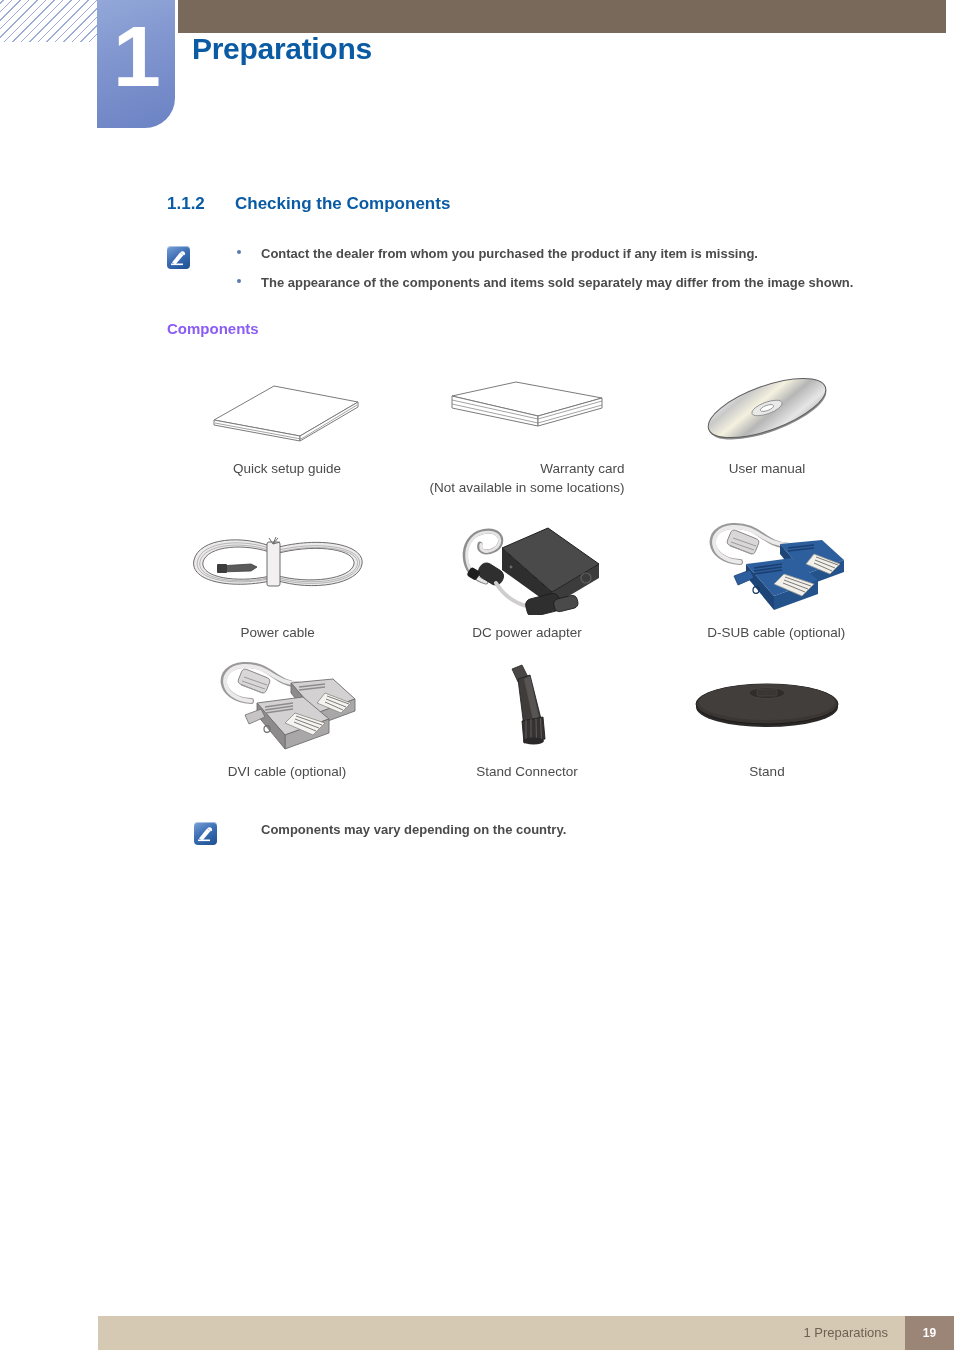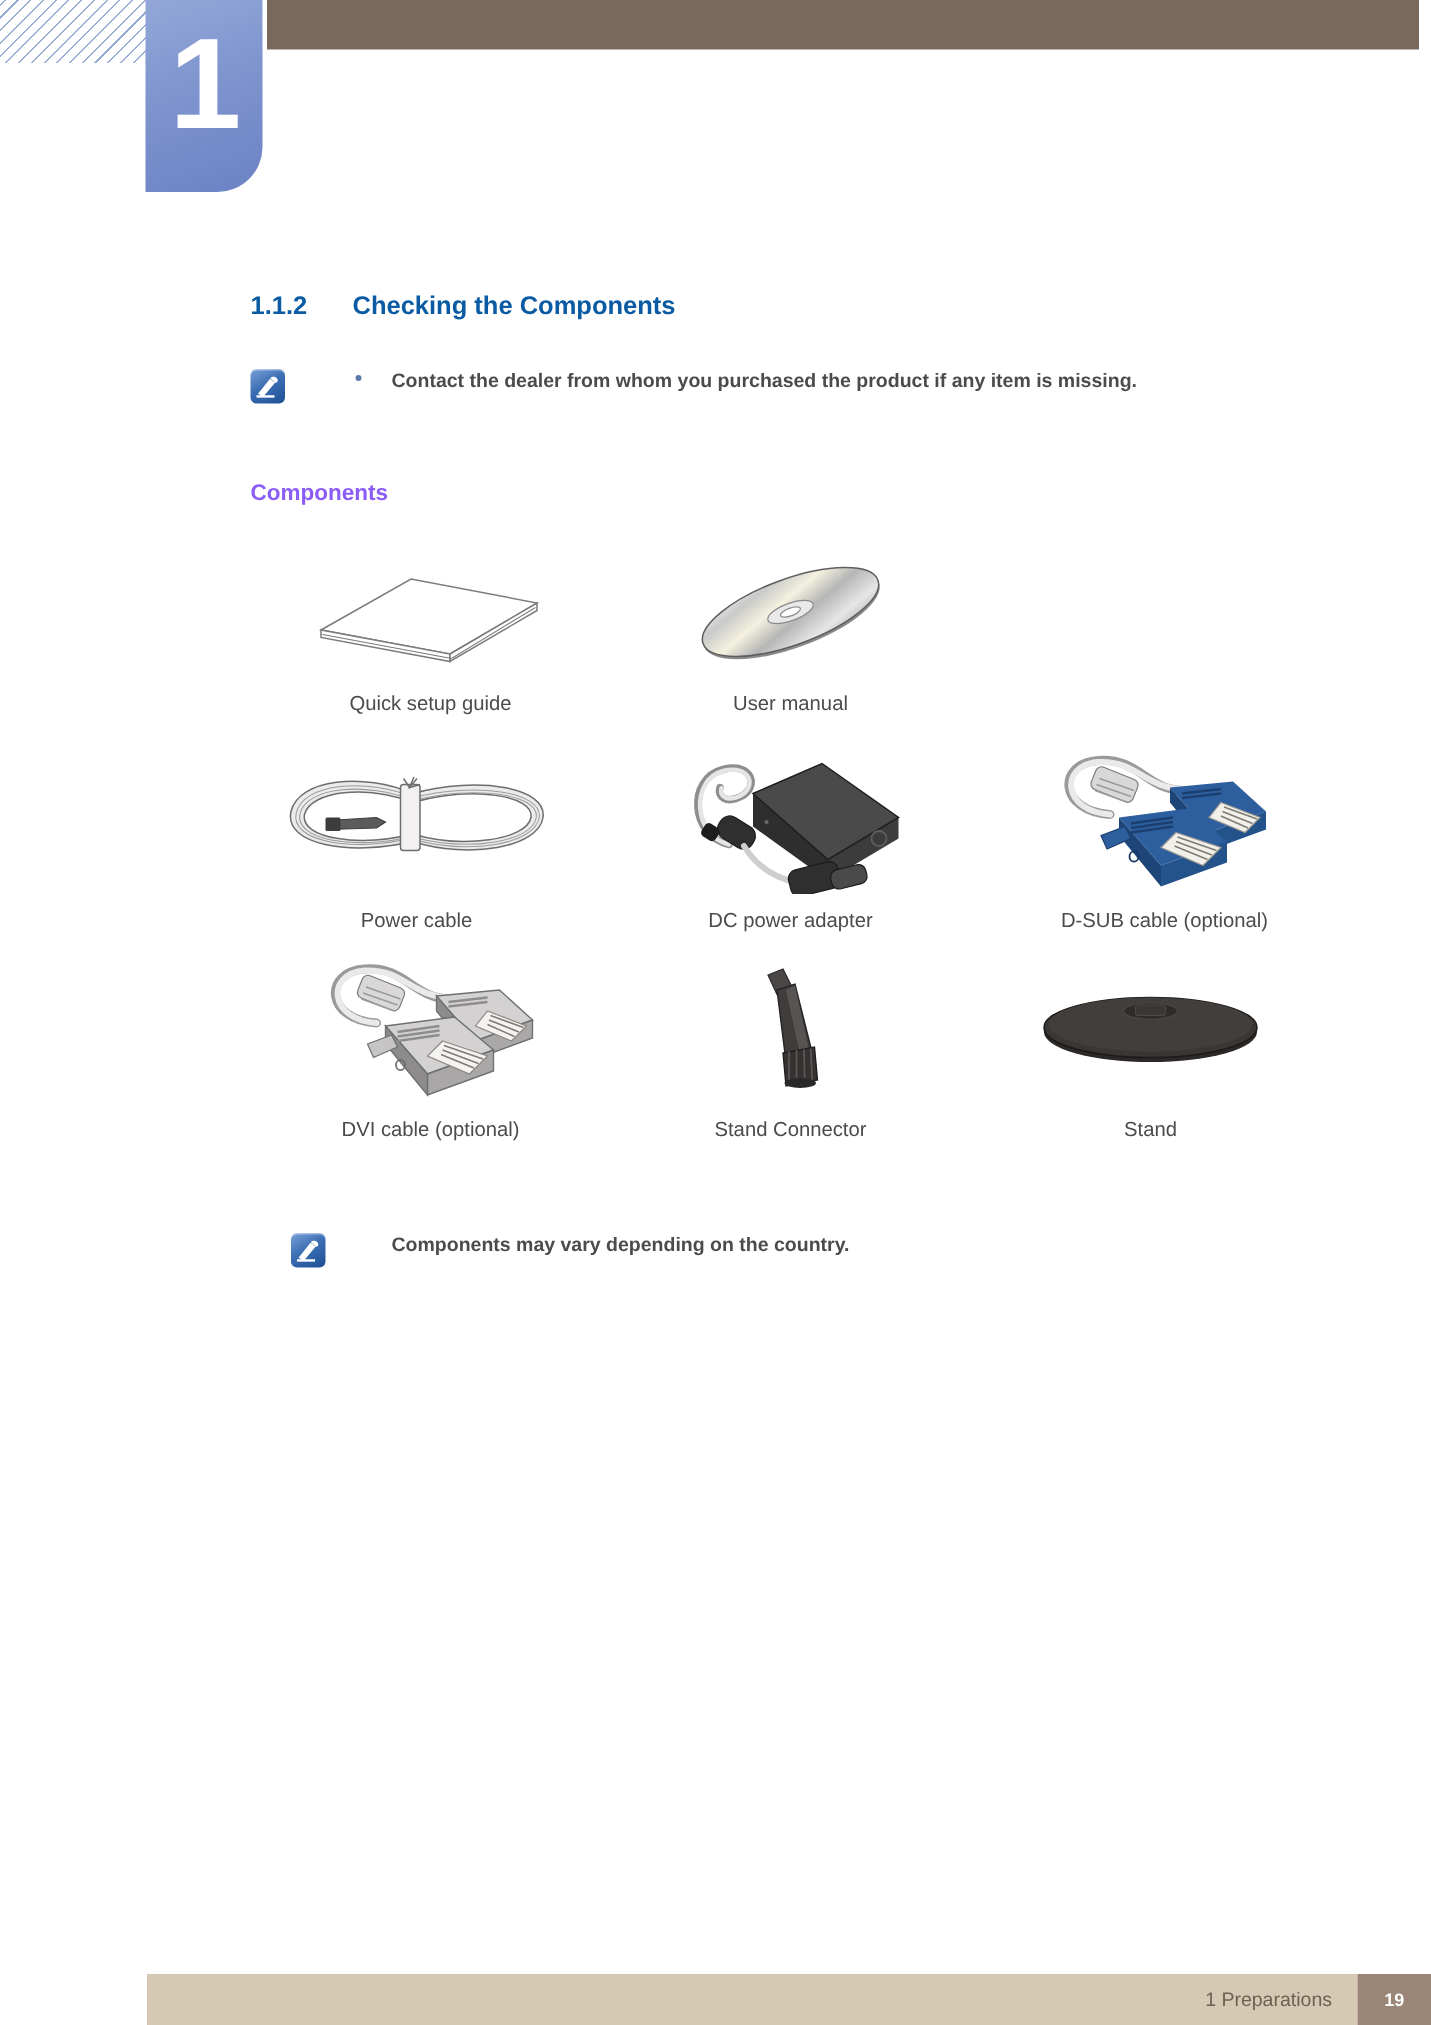--- a/index.html
+++ b/index.html
@@ -219,20 +219,21 @@
     justify-content: center;
   }
 </style>
 </head>
 <body>
 
 <div class="page-header">
   <div class="hatch-block"></div>
   <div class="brown-bar"></div>
   <div class="chapter-badge">1</div>
+  <div class="chapter-title">Preparations</div>
 </div>
 
 <div class="content">
 
   <div class="section-heading">
     <span class="num">1.1.2</span><span>Checking the Components</span>
   </div>
 
   <div class="note" style="left:167px; top:96px;">
     <div class="note-icon">
@@ -240,20 +241,24 @@
         <path d="M5 16.5 L13 6.5 L16.5 9 L8.5 18.5 Z" fill="#ffffff"></path>
         <path d="M13.2 6.2 C14.6 4.6 16.6 5 17.6 6.2 C18.6 7.4 18.2 9.2 16.8 9.2 L16.5 9 Z" fill="#ffffff"></path>
         <rect x="4" y="17.5" width="12" height="1.6" fill="#ffffff"></rect>
       </svg>
     </div>
     <div class="note-lines">
       <div class="note-row">
         <span class="bullet"></span>
         <span class="note-text">Contact the dealer from whom you purchased the product if any item is missing.</span>
       </div>
+      <div class="note-row">
+        <span class="bullet"></span>
+        <span class="note-text">The appearance of the components and items sold separately may differ from the image shown.</span>
+      </div>
     </div>
   </div>
 
   <div class="components-label">Components</div>
 
   <div class="grid">
 
     <div class="grid-row row1">
 
       <div class="cell">
@@ -264,20 +269,39 @@
               <path d="M12 52 L12 57 L98 73 L98 68 Z"></path>
               <path d="M98 68 L156 34 L156 39 L98 73 Z"></path>
               <path d="M13 55 L99 71" stroke-width="0.7" fill="none"></path>
               <path d="M99 71 L155 37" stroke-width="0.7" fill="none"></path>
             </g>
           </svg>
         </div>
         <div class="cap">Quick setup guide</div>
       </div>
 
+      <div class="cell">
+        <div class="art">
+          <svg width="170" height="80" viewBox="0 0 170 80">
+            <g fill="#ffffff" stroke="#7b7b7b" stroke-width="1">
+              <path d="M10 28 L74 14 L160 30 L96 48 Z"></path>
+              <path d="M10 28 L10 40 L96 58 L96 48 Z"></path>
+              <path d="M96 48 L160 30 L160 40 L96 58 Z"></path>
+              <path d="M10 32 L96 51" stroke-width="0.7" fill="none"></path>
+              <path d="M10 36 L96 55" stroke-width="0.7" fill="none"></path>
+              <path d="M96 51 L160 33" stroke-width="0.7" fill="none"></path>
+              <path d="M96 55 L160 37" stroke-width="0.7" fill="none"></path>
+            </g>
+          </svg>
+        </div>
+        <div class="cap">
+          <div>Warranty card</div>
+          <div>(Not available in some locations)</div>
+        </div>
+      </div>
 
       <div class="cell">
         <div class="art">
           <svg width="150" height="85" viewBox="0 0 150 85">
             <defs>
               <linearGradient id="cdg" x1="0" y1="0" x2="1" y2="1">
                 <stop offset="0%" stop-color="#fafafa"></stop>
                 <stop offset="22%" stop-color="#c9c9c9"></stop>
                 <stop offset="40%" stop-color="#f4f1df"></stop>
                 <stop offset="58%" stop-color="#b6b6b6"></stop>

